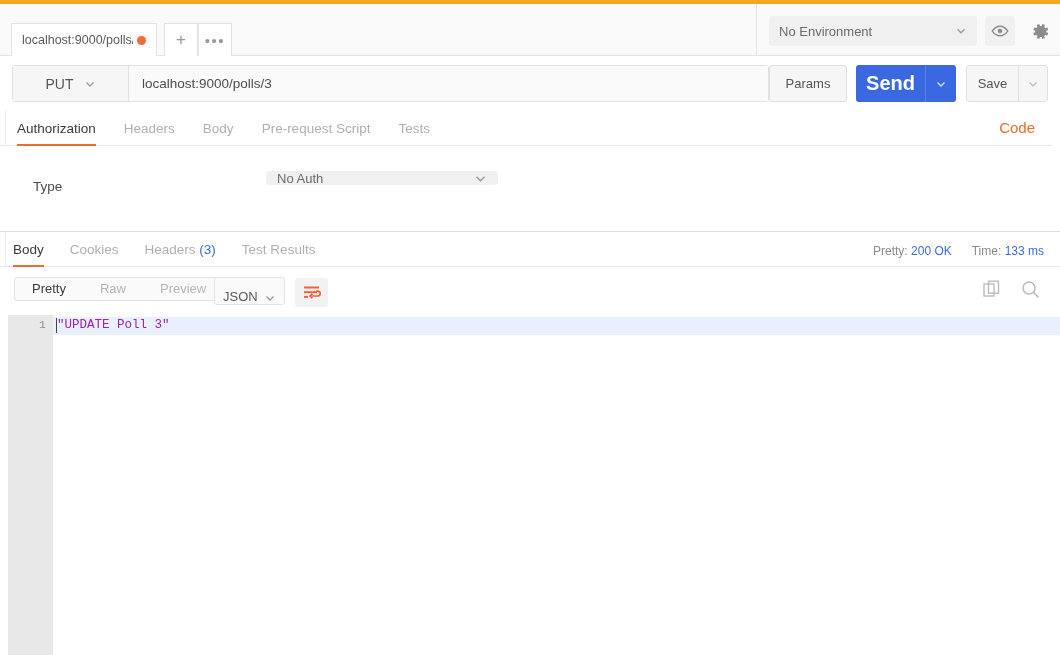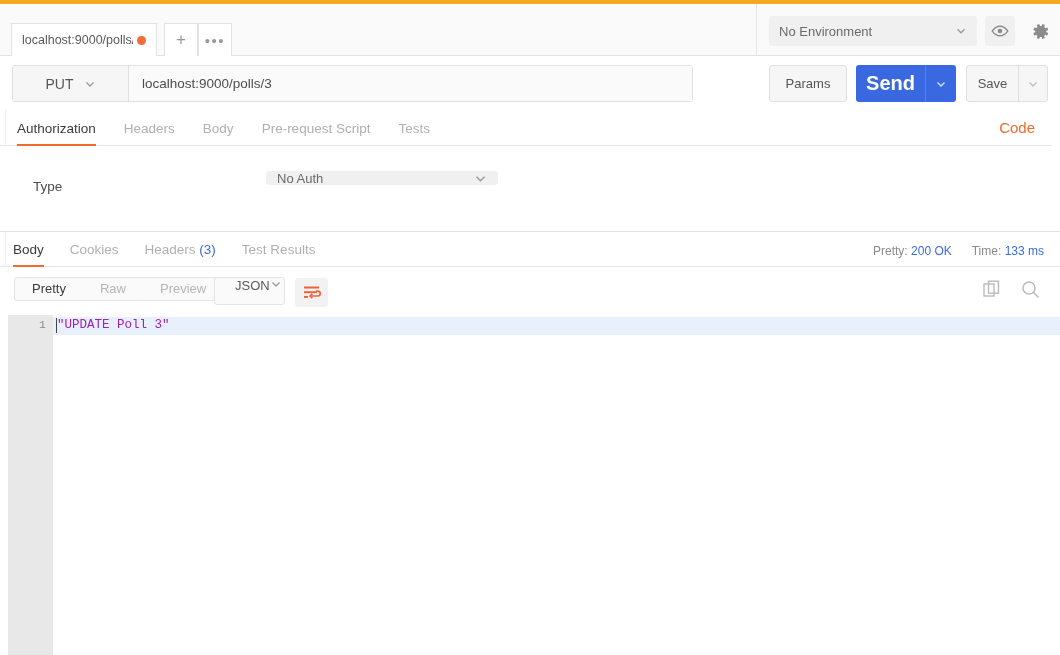--- a/index.html
+++ b/index.html
@@ -133,21 +133,21 @@
   
   .url-row {
     position: absolute;
     left: 0; top: 56px;
     width: 1060px; height: 54px;
     background: #ffffff;
   }
   .url-group {
     position: absolute;
     left: 12px; top: 9px;
-    width: 681px; height: 37px;
+    width: 757px; height: 37px;
     border: 1px solid #e0e0e0;
     border-radius: 3px;
     box-sizing: border-box;
     display: flex;
     background: #fafafa;
   }
   .method-box {
     width: 115px;
     border-right: 1px solid #e0e0e0;
     display: flex;
@@ -366,22 +366,22 @@
   .prp-item.active { color: #3b3b3b; }
   .fmt-select {
     position: absolute;
     left: 214px; top: 10px;
     width: 71px; height: 28px;
     border: 1px solid #e4e4e4;
     border-radius: 3px;
     background: #fafafa;
     box-sizing: border-box;
     display: flex;
-    align-items: flex-start;
-    padding: 0 20px;
+    align-items: flex-end;
+    padding: 0 8px;
     cursor: pointer;
   }
   .fmt-select .lbl {
     flex: 1;
     font-size: 13px;
     color: #5a5a5a;
   }
   .wrap-btn {
     position: absolute;
     left: 295px; top: 278px;

